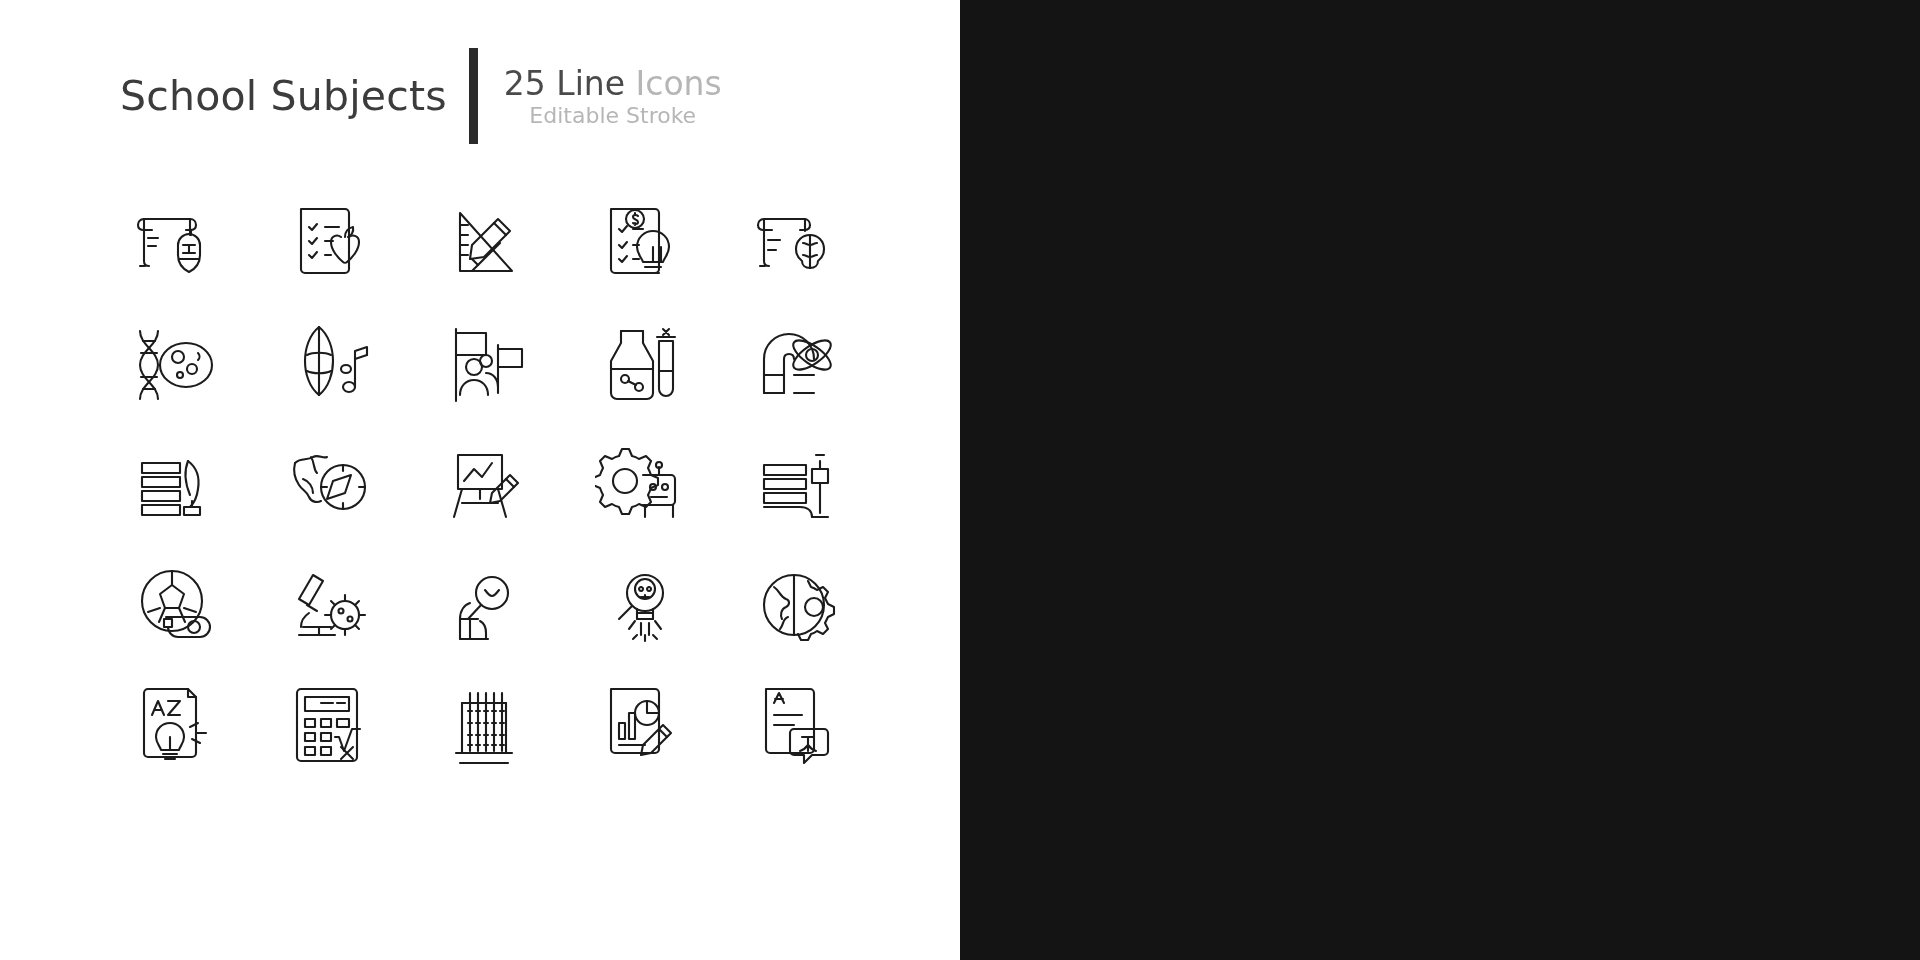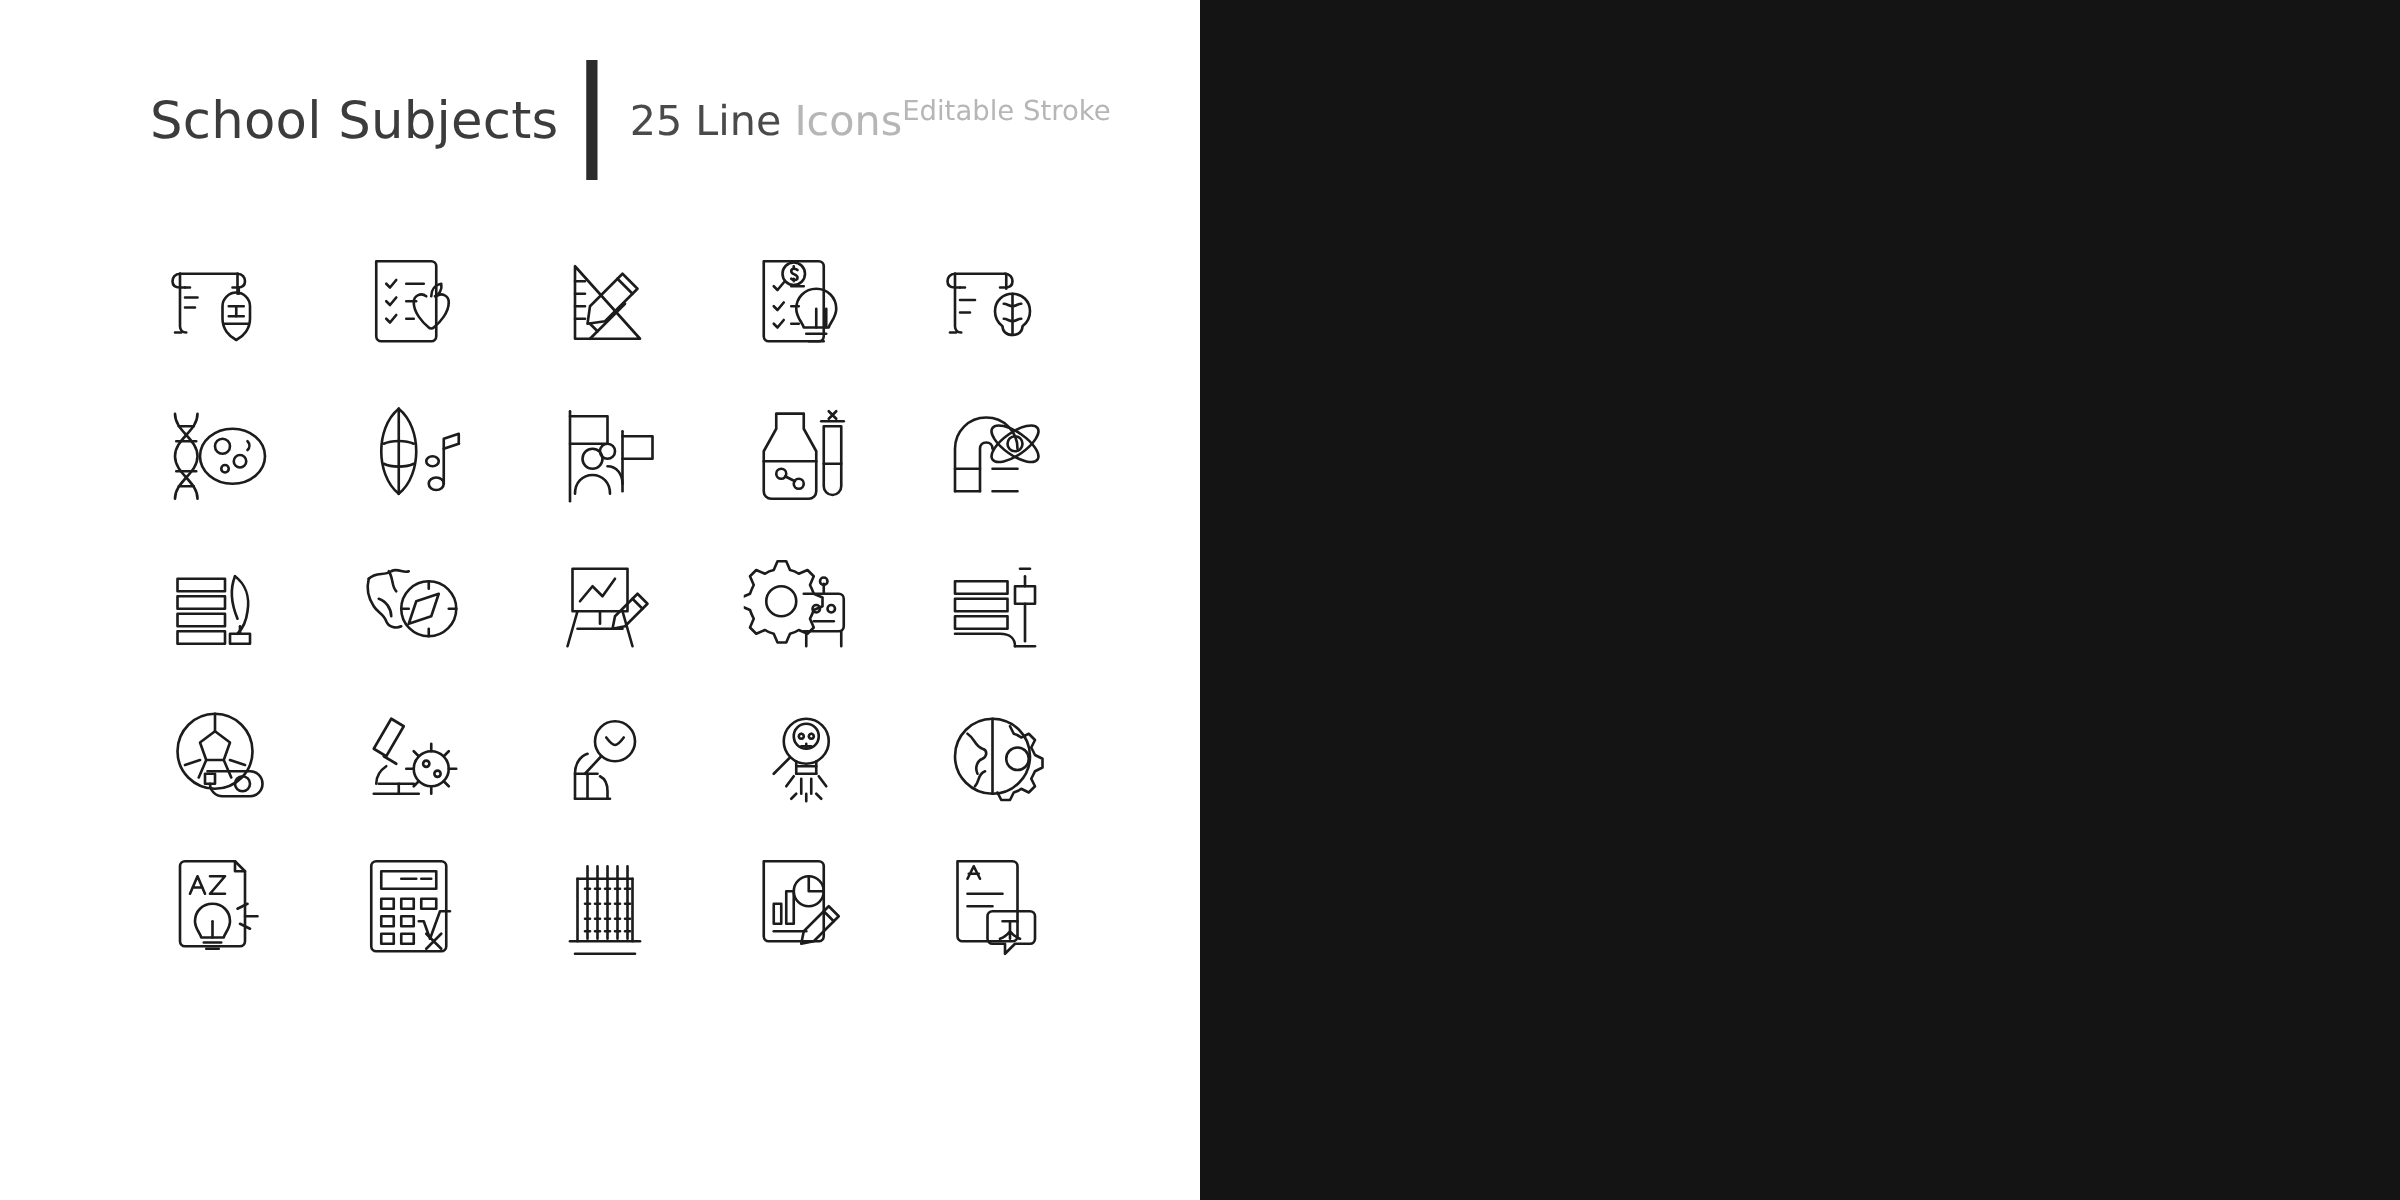--- a/index.html
+++ b/index.html
@@ -5,21 +5,21 @@
   html,body{margin:0;padding:0;}
   body{width:1920px;height:960px;font-family:"Liberation Sans",sans-serif;background:#ffffff;overflow:hidden;}
   .sheet{position:relative;width:1920px;height:960px;display:flex;}
   .panel{position:relative;height:960px;box-sizing:border-box;}
   .panel.light{width:960px;background:#ffffff;}
   .panel.dark{width:960px;background:#141414;}
 
   .header{position:absolute;left:120px;top:48px;display:flex;align-items:center;}
   .title{font-size:41px;color:#3c3c3c;font-weight:400;letter-spacing:.2px;font-family:"DejaVu Sans",sans-serif;}
   .divider{width:9px;height:96px;background:#2b2b2b;margin:0 26px 0 22px;}
-  .subblock{display:flex;flex-direction:row;justify-content:center;}
+  .subblock{display:flex;flex-direction:column;justify-content:center;text-align:center;}
   .count-line{font-size:33px;color:#4a4a4a;font-family:"DejaVu Sans",sans-serif;}
   .count-line .muted{color:#b6b6b6;}
   .stroke-line{font-size:22px;color:#b6b6b6;font-family:"DejaVu Sans",sans-serif;}
 
   .grid{position:absolute;left:100px;top:185px;display:grid;grid-template-columns:repeat(5,155px);grid-template-rows:repeat(5,120px);column-gap:0;row-gap:0;}
   .cell{width:155px;height:120px;display:flex;align-items:center;justify-content:center;}
   .icon{width:96px;height:96px;display:block;}
   .panel.light .icon{stroke:#1c1c1c;}
   .icon{fill:none;stroke-width:2.1;stroke-linecap:round;stroke-linejoin:round;}
 </style>

